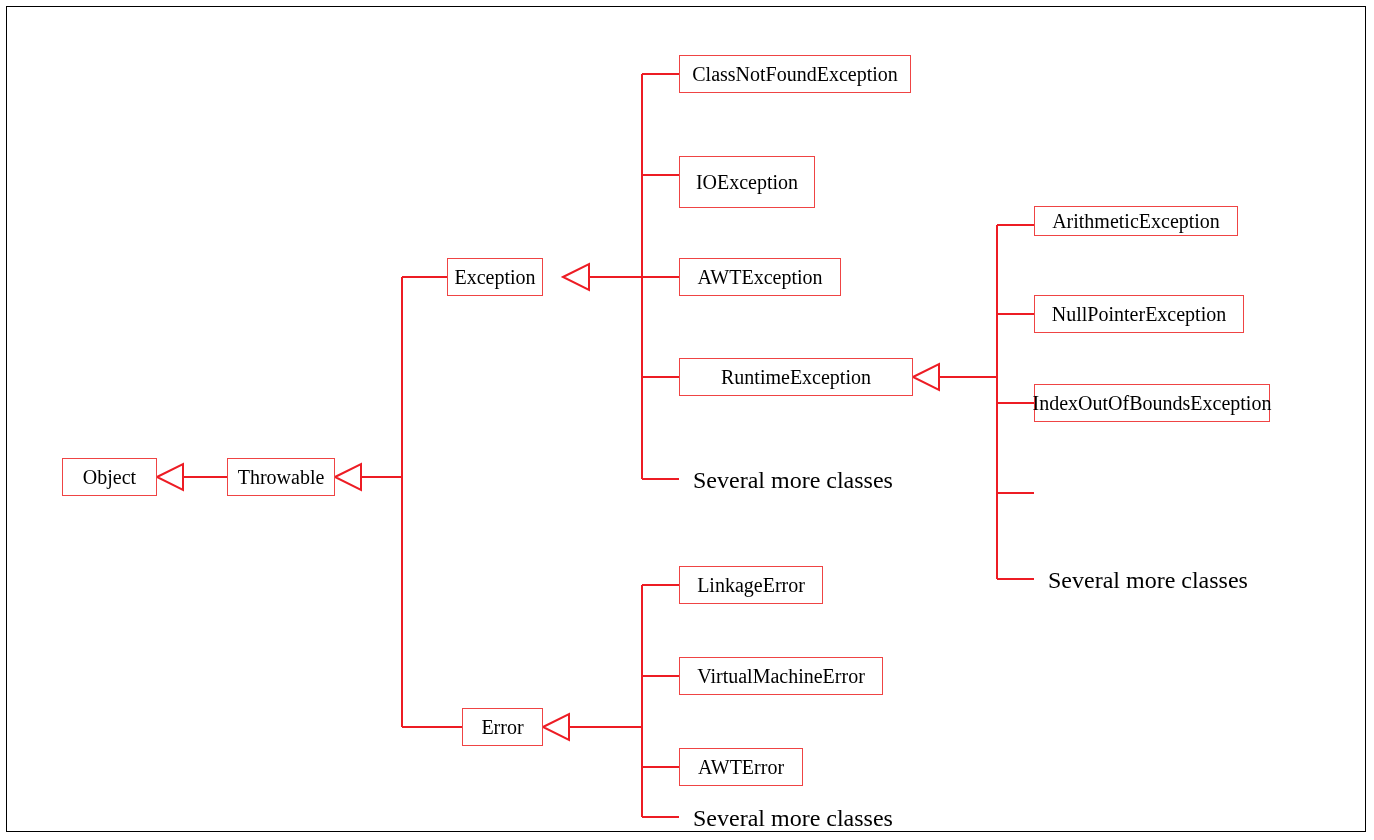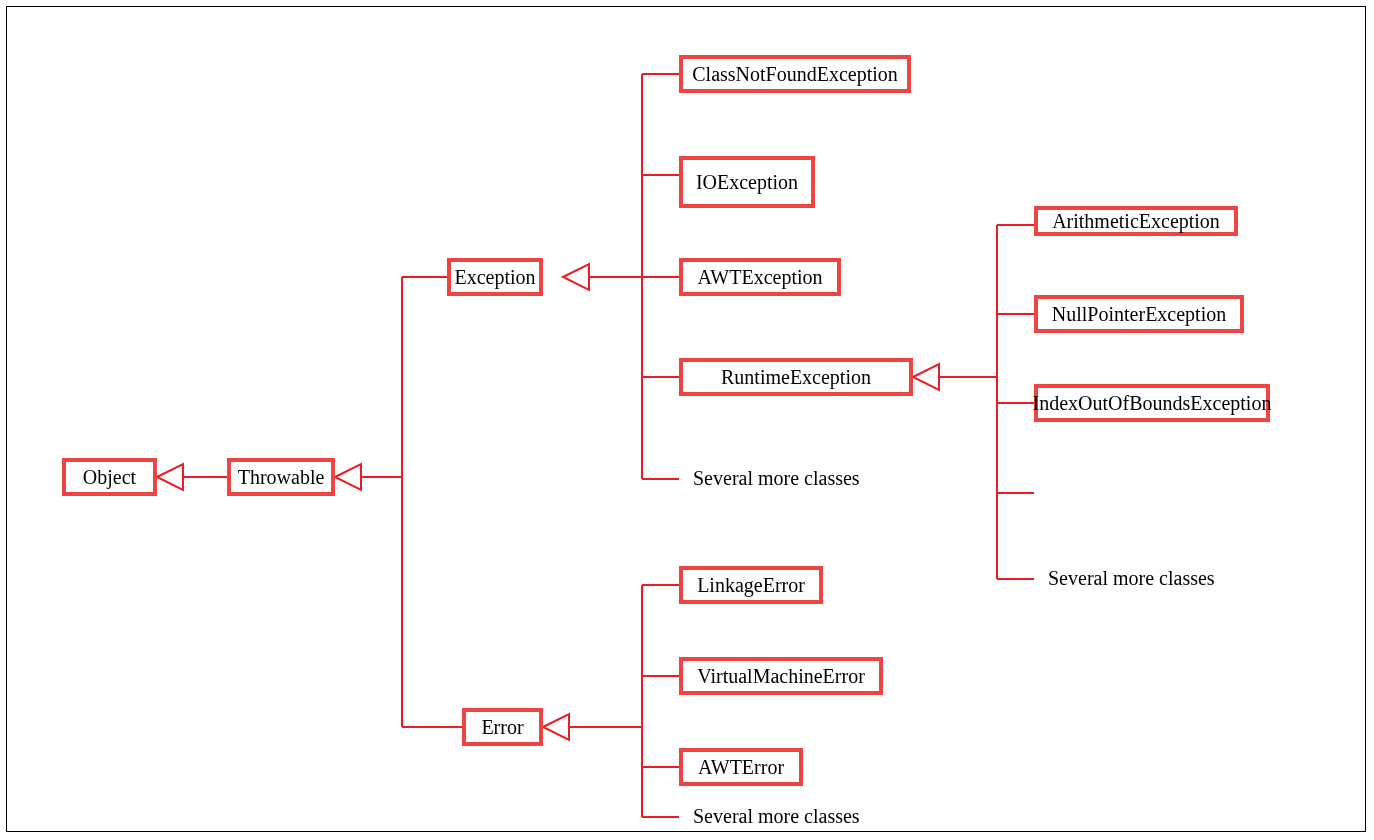--- a/index.html
+++ b/index.html
@@ -14,34 +14,34 @@
     position: absolute;
     left: 6px;
     top: 6px;
     width: 1360px;
     height: 826px;
     border: 1px solid #000;
     box-sizing: border-box;
   }
   .node {
     position: absolute;
-    border: 4px solid #ef4444;
+    border: 1px solid #ef4444;
     background: #fff;
     font-size: 20px;
     color: #000;
     display: flex;
     align-items: center;
     justify-content: center;
     padding: 0 20px;
     box-sizing: border-box;
     white-space: nowrap;
   }
   .more-text {
     position: absolute;
-    font-size: 20px;
+    font-size: 24px;
     color: #000;
     white-space: nowrap;
   }
   svg.connectors {
     position: absolute;
     left: 0;
     top: 0;
     width: 1360px;
     height: 826px;
     pointer-events: none;

